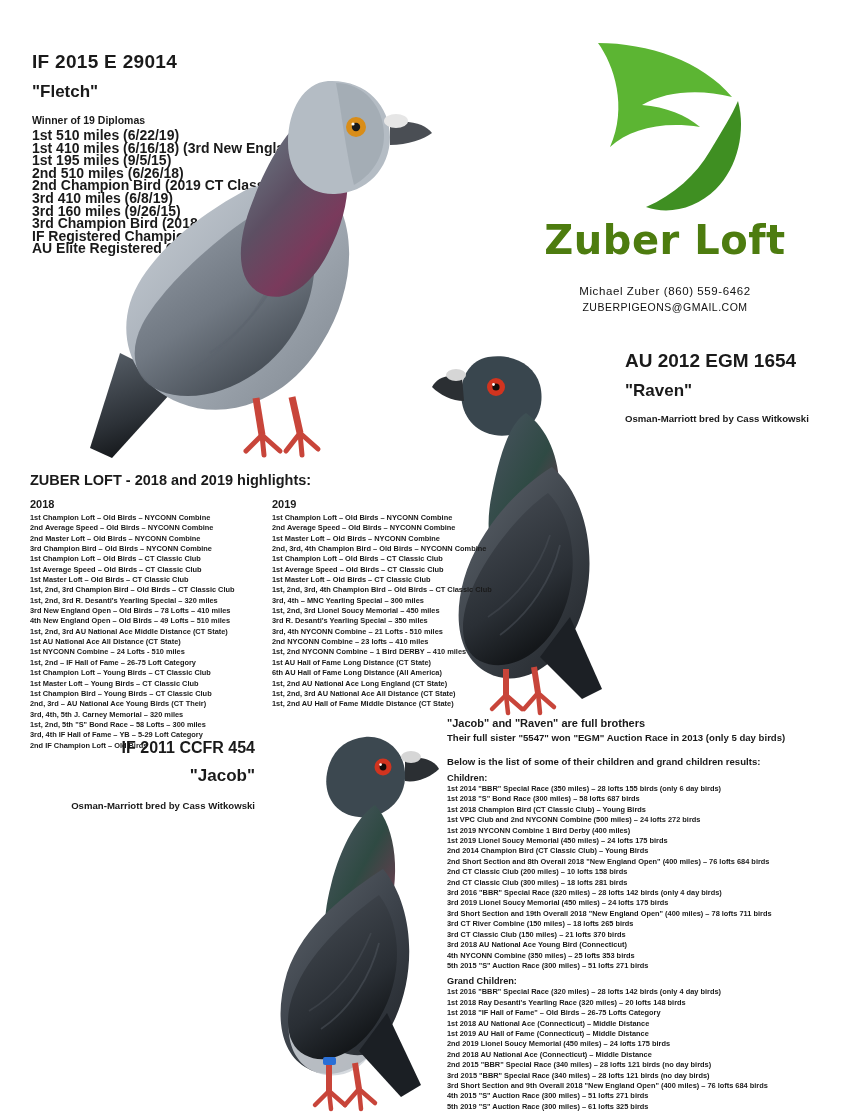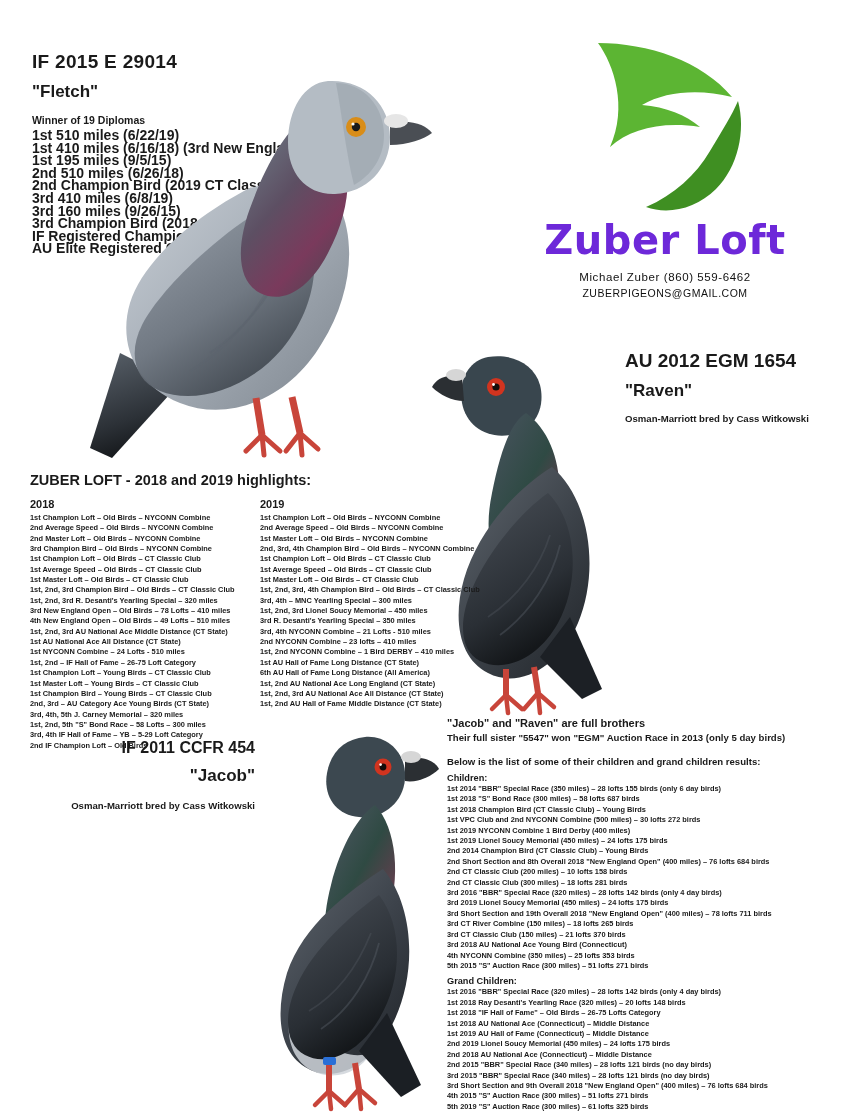--- a/index.html
+++ b/index.html
@@ -70,25 +70,25 @@
     width: 190px;
     height: 180px;
     margin: 0 auto;
     position: relative;
   }
   #logo-title {
     font-family: "DejaVu Sans", sans-serif;
     font-size: 40px;
     font-weight: bold;
     letter-spacing: 0.5px;
-    color: #6d28d9;
+    color: #4d7c0f;
     margin-top: 2px;
   }
   #logo-contact {
-    margin-top: 6px;
+    margin-top: 20px;
     font-size: 11.5px;
     letter-spacing: 0.6px;
     color: #111;
     line-height: 16px;
   }
   #logo-contact .email {
     font-size: 10.5px;
     letter-spacing: 0.5px;
   }
 
@@ -124,20 +124,21 @@
     margin-left: 8px;
   }
   #highlights .hl-title {
     font-size: 14.5px;
     font-weight: bold;
     margin: 0 0 10px 0;
   }
   .hl-cols {
     display: flex;
     gap: 12px;
+    justify-content: space-between;
   }
   .hl-col { width: 218px; }
   .hl-year {
     font-size: 11px;
     font-weight: bold;
     margin: 0 0 3px 0;
   }
   .hl-col ul {
     list-style: none;
     margin: 0;
@@ -394,21 +395,21 @@
           <li>1st, 2nd, 3rd R. Desanti's Yearling Special – 320 miles</li>
           <li>3rd New England Open – Old Birds – 78 Lofts – 410 miles</li>
           <li>4th New England Open – Old Birds – 49 Lofts – 510 miles</li>
           <li>1st, 2nd, 3rd AU National Ace Middle Distance (CT State)</li>
           <li>1st AU National Ace All Distance (CT State)</li>
           <li>1st NYCONN Combine – 24 Lofts - 510 miles</li>
           <li>1st, 2nd – IF Hall of Fame – 26-75 Loft Category</li>
           <li>1st Champion Loft – Young Birds – CT Classic Club</li>
           <li>1st Master Loft – Young Birds – CT Classic Club</li>
           <li>1st Champion Bird – Young Birds – CT Classic Club</li>
-          <li>2nd, 3rd – AU Category Ace Young Birds (CT State)</li>
+          <li>2nd, 3rd – AU National Ace Young Birds (CT Their)</li>
           <li>3rd, 4th, 5th J. Carney Memorial – 320 miles</li>
           <li>1st, 2nd, 5th "S" Bond Race – 58 Lofts – 300 miles</li>
           <li>3rd, 4th IF Hall of Fame – YB – 5-29 Loft Category</li>
           <li>2nd IF Champion Loft – Old Birds</li>
         </ul>
       </div>
       <div class="hl-col">
         <div class="hl-year">2019</div>
         <ul>
           <li>1st Champion Loft – Old Birds – NYCONN Combine</li>
@@ -502,21 +503,21 @@
   <div id="results">
     <div class="brothers-line">"Jacob" and "Raven" are full brothers</div>
     <div class="sister-line">Their full sister "5547" won "EGM" Auction Race in 2013 (only 5 day birds)</div>
     <div class="intro-line">Below is the list of some of their children and grand children results:</div>
 
     <div class="grp-head">Children:</div>
     <ul>
       <li>1st 2014 "BBR" Special Race (350 miles) – 28 lofts 155 birds (only 6 day birds)</li>
       <li>1st 2018 "S" Bond Race (300 miles) – 58 lofts 687 birds</li>
       <li>1st 2018 Champion Bird (CT Classic Club) – Young Birds</li>
-      <li>1st VPC Club and 2nd NYCONN Combine (500 miles) – 30 lofts 272 birds</li>
+      <li>1st VPC Club and 2nd NYCONN Combine (500 miles) – 24 lofts 272 birds</li>
       <li>1st 2019 NYCONN Combine 1 Bird Derby (400 miles)</li>
       <li>1st 2019 Lionel Soucy Memorial (450 miles) – 24 lofts 175 birds</li>
       <li>2nd 2014 Champion Bird (CT Classic Club) – Young Birds</li>
       <li>2nd Short Section and 8th Overall 2018 "New England Open" (400 miles) – 76 lofts 684 birds</li>
       <li>2nd CT Classic Club (200 miles) – 10 lofts 158 birds</li>
       <li>2nd CT Classic Club (300 miles) – 18 lofts 281 birds</li>
       <li>3rd 2016 "BBR" Special Race (320 miles) – 28 lofts 142 birds (only 4 day birds)</li>
       <li>3rd 2019 Lionel Soucy Memorial (450 miles) – 24 lofts 175 birds</li>
       <li>3rd Short Section and 19th Overall 2018 "New England Open" (400 miles) – 78 lofts 711 birds</li>
       <li>3rd CT River Combine (150 miles) – 18 lofts 265 birds</li>

